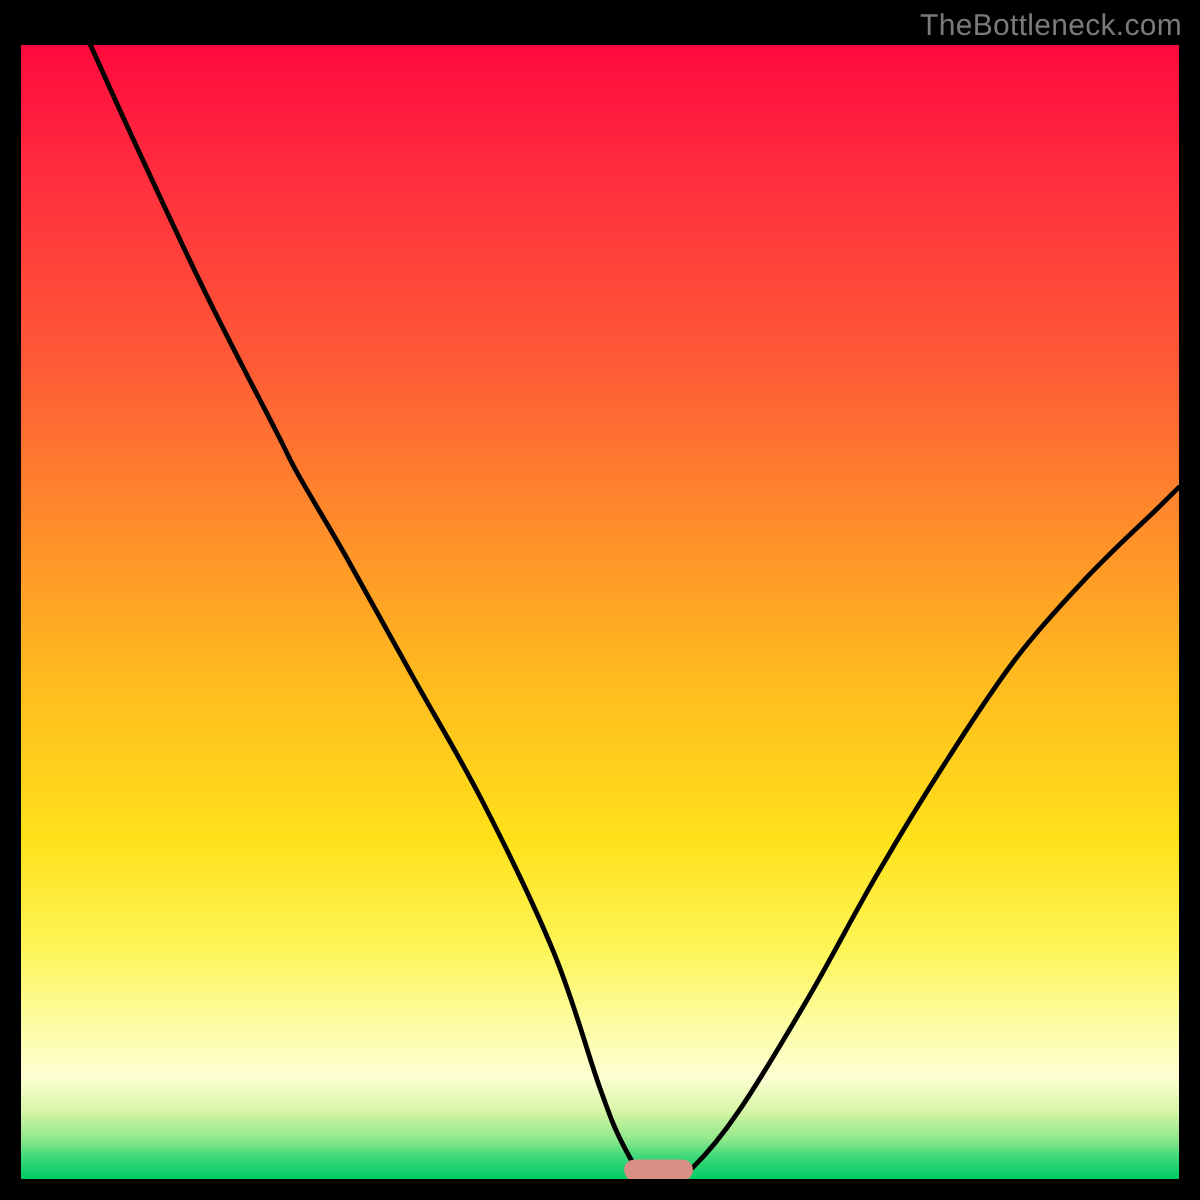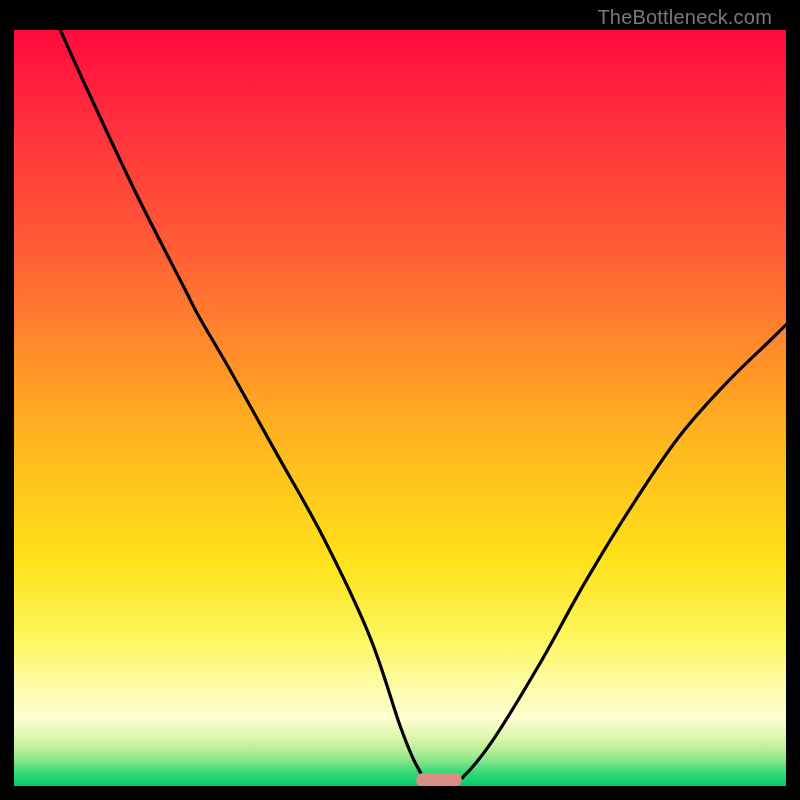--- a/index.html
+++ b/index.html
@@ -13,21 +13,21 @@
   }
   .stage {
     position: relative;
     width: 800px;
     height: 800px;
     background: #000;
   }
   .watermark {
     position: absolute;
     top: 6px;
-    right: 28px;
+    right: 12px;
     color: #7a7a7a;
     font-size: 20px;
     font-weight: 400;
     letter-spacing: 0.2px;
     z-index: 10;
   }
   .plot {
     position: absolute;
     left: 14px;
     top: 30px;

